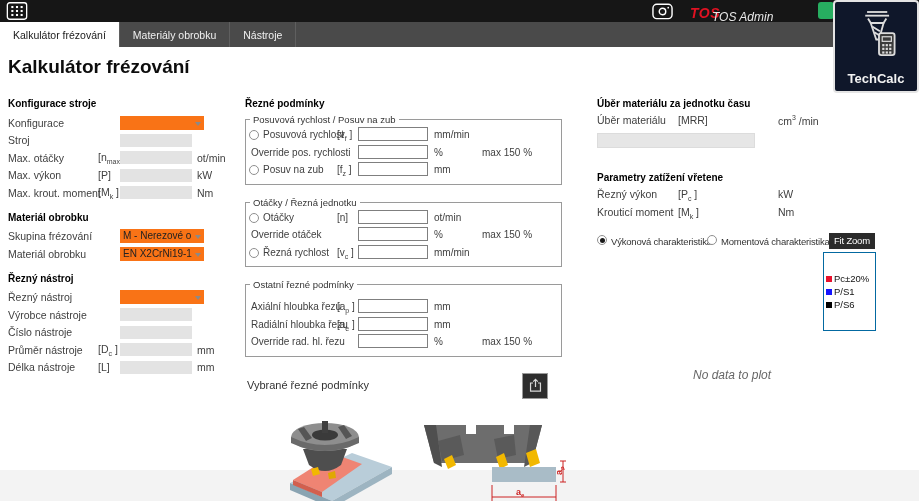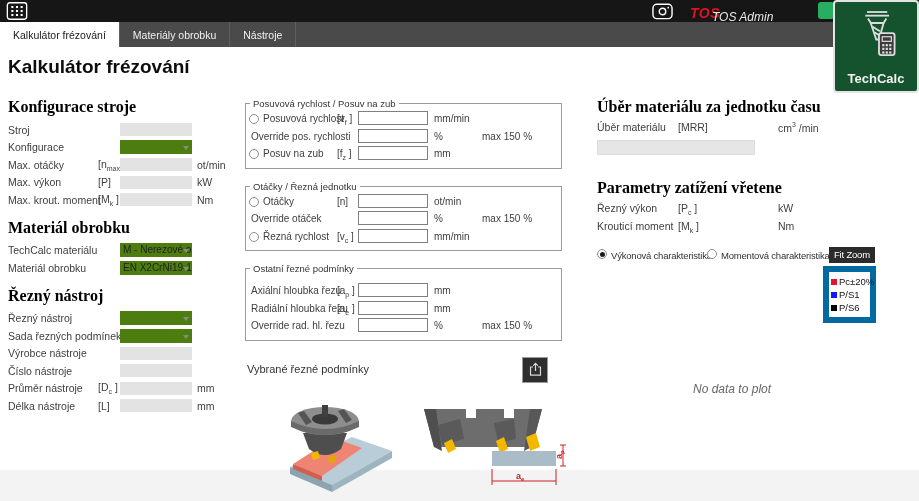--- a/index.html
+++ b/index.html
@@ -13,35 +13,35 @@
   .menu-btn { position:absolute; left:6px; top:2px; width:22px; height:18px; cursor:pointer; }
   .cam-btn { position:absolute; left:652px; top:2px; width:21px; height:18px; }
   .tos-logo { position:absolute; left:690px; top:5px; font-size:14px; font-weight:bold; font-style:italic; color:#e01222; letter-spacing:.5px; }
   .topbar-user { position:absolute; left:712px; top:10px; font-size:12px; color:#e8e8e8;font-style:italic; }
   .green-pill { position:absolute; left:818px; top:2px; width:16px; height:17px; background:#27ae60; border-radius:3px; }
   
   .tabbar { position:absolute; left:0; top:22px; width:919px; height:25px; background:#4a4a4a; display:flex; z-index:4; }
   .tab { height:25px; padding:0 13px; display:flex; align-items:center; font-size:10.5px; color:#f0f0f0; border-right:1px solid #5f5f5f; cursor:pointer; white-space:nowrap; }
   .tab.active { background:#ffffff; color:#1a1a1a; }
   
-  .techcalc { position:absolute; left:833px; top:0; width:86px; height:93px; background:#14532d; border:2px solid #e4e4e4; border-radius:4px; z-index:10; display:flex; flex-direction:column; align-items:center; justify-content:flex-end; padding-bottom:5px; cursor:pointer; }
+  .techcalc { position:absolute; left:833px; top:0; width:86px; height:93px; background:#0f172a; border:2px solid #e4e4e4; border-radius:4px; z-index:10; display:flex; flex-direction:column; align-items:center; justify-content:flex-end; padding-bottom:5px; cursor:pointer; }
   .techcalc svg { position:absolute; top:6px; left:22px; }
   .techcalc-label { font-size:13px; font-weight:bold; color:#f2f2f2; }
   
   .page-title { position:absolute; left:8px; top:56px; font-size:19px; font-weight:bold; color:#0d0d0d; }
   .bottom-band { position:absolute; left:0; top:470px; width:919px; height:31px; background:#f3f3f3; }
-  h3.sec { font-size:16px; font-weight:bold; color:#000; margin:0 0 5px 0; white-space:nowrap;font-family:Liberation Serif, serif; }
+  h3.sec { font-size:10px; font-weight:bold; color:#000; margin:0 0 5px 0; white-space:nowrap; }
   
   .col-left { position:absolute; left:8px; top:98px; width:232px; }
   .lrow { display:flex; align-items:center; height:17.5px; font-size:10.5px; color:#404040; white-space:nowrap; }
   .llbl { width:90px; flex:none; overflow:visible; }
   .llbl.wide { width:112px; }
   .lsym { width:22px; flex:none; color:#404040; }
   .gfield { width:72px; height:13px; flex:none; background:#e3e3e3; }
-  .gsel { width:72px; height:14px; flex:none; background:#4d7c0f; position:relative; font-size:10px; color:#222; line-height:14px; padding-left:3px; overflow:hidden; cursor:pointer; }
+  .gsel { width:84px; height:14px; flex:none; background:#f97316; position:relative; font-size:10px; color:#222; line-height:14px; padding-left:3px; overflow:hidden; cursor:pointer; }
   .gsel .tri { position:absolute; right:3px; top:6px; width:0; height:0; border-left:3px solid transparent; border-right:3px solid transparent; border-top:4px solid #8a8a8a; }
   .lunit { margin-left:5px; color:#404040; }
   sub { font-size:7px; }
   sup { font-size:7px; }
   .gap-sec { height:10px; }
   
   .col-mid { position:absolute; left:245px; top:98px; width:322px; }
   fieldset { border:1px solid #9a9a9a; width:317px; padding:2px 5px 4px 2px; margin-bottom:12px; }
   fieldset.pad-top { padding-top:9px; }
   legend { font-size:9.5px; color:#333; padding:0 3px; margin-left:2px; white-space:nowrap; }
@@ -67,21 +67,21 @@
   .rsym { position:absolute; left:81px; top:0; }
   .runit { position:absolute; left:181px; top:0; }
   .mrr-bar { width:158px; height:15px; background:#e6e6e6; border:1px solid #dcdcdc; margin:1px 0 12px 0; }
   .chart-zone { position:relative; height:260px; margin-top:10px; }
   .chart-radios { position:relative; height:18px; font-size:9.5px; color:#333; letter-spacing:-0.2px; white-space:nowrap; }
   .cr1 { position:absolute; left:0; top:1px; }
   .crl1 { position:absolute; left:14px; top:2px; }
   .cr2 { position:absolute; left:110px; top:1px; }
   .crl2 { position:absolute; left:124px; top:2px; }
   .fitzoom { position:absolute; left:232px; top:-1px; height:16px; background:#2b2b2b; color:#fff; font-size:9.5px; padding:2px 5px; cursor:pointer; }
-  .legend-box { position:absolute; left:226px; top:18px; width:53px; background:#fff; border:6px solid #0369a1; padding:3px 2px; }
+  .legend-box { position:absolute; left:226px; top:18px; width:53px; background:#fff; border:1px solid #0369a1; padding:19px 2px; }
   .legend-item { display:flex; align-items:center; height:13px; font-size:9.5px; color:#111; }
   .swatch { width:6px; height:6px; flex:none; margin-right:2px; }
   .nodata { position:absolute; left:96px; top:134px; font-size:12px; color:#666;font-style:italic; }
 </style>
 </head>
 <body>
 
 <div class="topbar">
   <span class="menu-btn">
     <svg viewBox="0 0 22 19" width="22" height="18">
@@ -149,28 +149,28 @@
   <span class="techcalc-label">TechCalc</span>
 </div>
 
 <div class="page-title">Kalkulátor frézování</div>
 <div class="bottom-band"></div>
 
 <div class="col-left">
   <h3 class="sec">Konfigurace stroje</h3>
 
   <div class="lrow">
-    <span class="llbl wide">Stroj</span>
-    <span class="gfield"></span>
-  </div>
-  <div class="lrow">
     <span class="llbl wide">Konfigurace</span>
     <span class="gsel"><span></span><span class="tri"></span></span>
   </div>
   <div class="lrow">
+    <span class="llbl wide">Stroj</span>
+    <span class="gfield"></span>
+  </div>
+  <div class="lrow">
     <span class="llbl">Max. otáčky</span>
     <span class="lsym"><span>[n</span><sub>max</sub><span> ]</span></span>
     <span class="gfield"></span>
     <span class="lunit">ot/min</span>
   </div>
   <div class="lrow">
     <span class="llbl">Max. výkon</span>
     <span class="lsym">[P]</span>
     <span class="gfield"></span>
     <span class="lunit">kW</span>
@@ -178,39 +178,35 @@
   <div class="lrow">
     <span class="llbl">Max. krout. moment</span>
     <span class="lsym"><span>[M</span><sub>k</sub><span> ]</span></span>
     <span class="gfield"></span>
     <span class="lunit">Nm</span>
   </div>
 
   <div class="gap-sec"></div>
   <h3 class="sec">Materiál obrobku</h3>
   <div class="lrow">
-    <span class="llbl wide">TechCalc materiálu</span>
+    <span class="llbl wide">Skupina frézování</span>
     <span class="gsel"><span>M - Nerezové o</span><span class="tri"></span></span>
   </div>
   <div class="lrow">
     <span class="llbl wide">Materiál obrobku</span>
     <span class="gsel"><span>EN X2CrNi19-1</span><span class="tri"></span></span>
   </div>
 
   <div class="gap-sec"></div>
   <h3 class="sec">Řezný nástroj</h3>
   <div class="lrow">
     <span class="llbl wide">Řezný nástroj</span>
     <span class="gsel"><span></span><span class="tri"></span></span>
   </div>
   <div class="lrow">
-    <span class="llbl wide">Sada řezných podmínek</span>
-    <span class="gsel"><span></span><span class="tri"></span></span>
-  </div>
-  <div class="lrow">
     <span class="llbl wide">Výrobce nástroje</span>
     <span class="gfield"></span>
   </div>
   <div class="lrow">
     <span class="llbl wide">Číslo nástroje</span>
     <span class="gfield"></span>
   </div>
   <div class="lrow">
     <span class="llbl">Průměr nástroje</span>
     <span class="lsym"><span>[D</span><sub>c</sub><span> ]</span></span>
@@ -219,20 +215,21 @@
   </div>
   <div class="lrow">
     <span class="llbl">Délka nástroje</span>
     <span class="lsym">[L]</span>
     <span class="gfield"></span>
     <span class="lunit">mm</span>
   </div>
 </div>
 
 <div class="col-mid">
+  <h3 class="sec">Řezné podmínky</h3>
 
   <fieldset>
     <legend>Posuvová rychlost / Posuv na zub</legend>
     <div class="mrow">
       <span class="mradio radio"></span>
       <span class="mlbl">Posuvová rychlost</span>
       <span class="msym"><span>[v</span><sub>f</sub><span> ]</span></span>
       <span class="minput"></span>
       <span class="munit">mm/min</span>
     </div>

